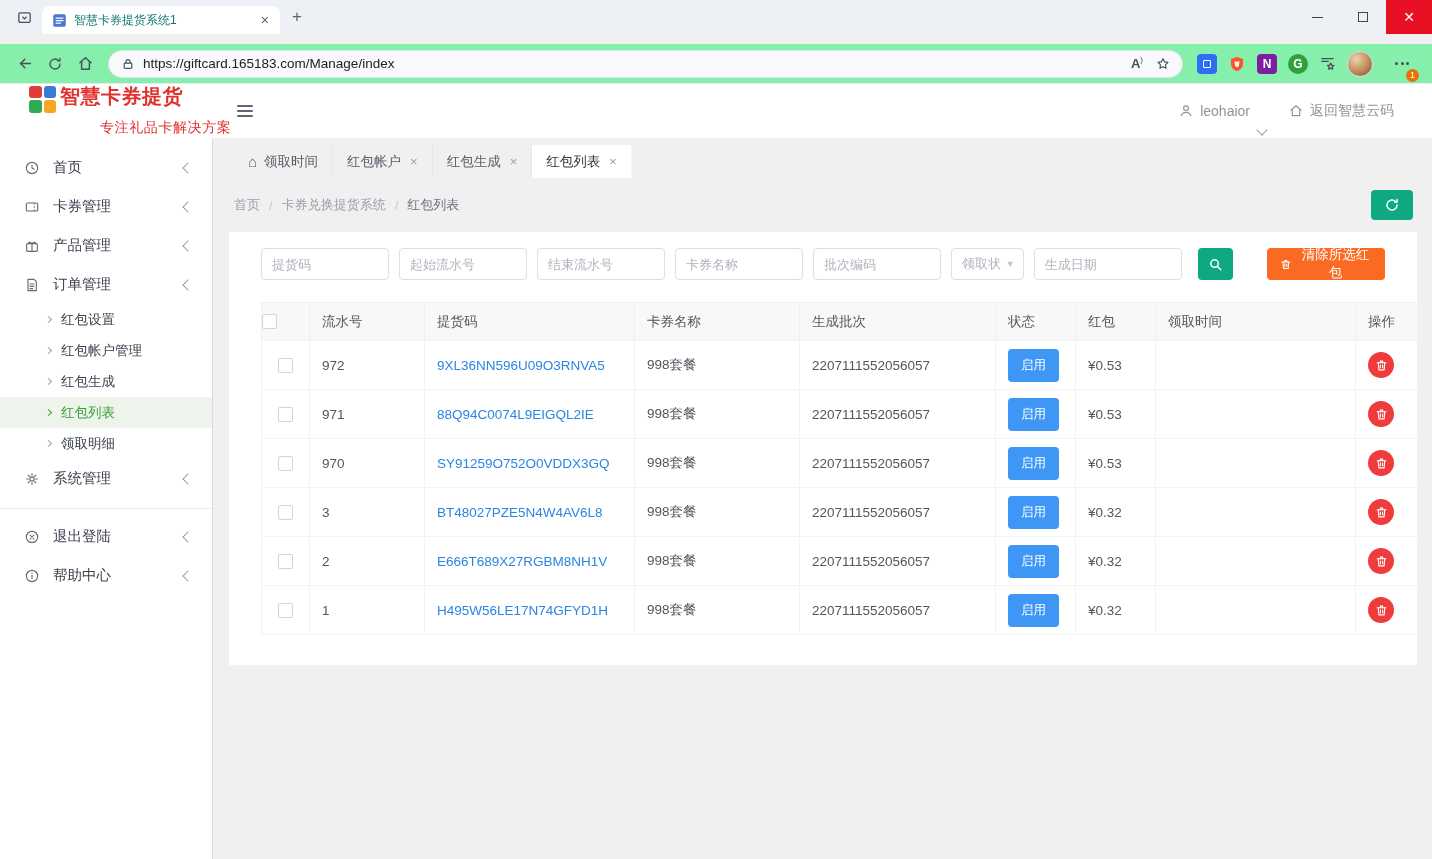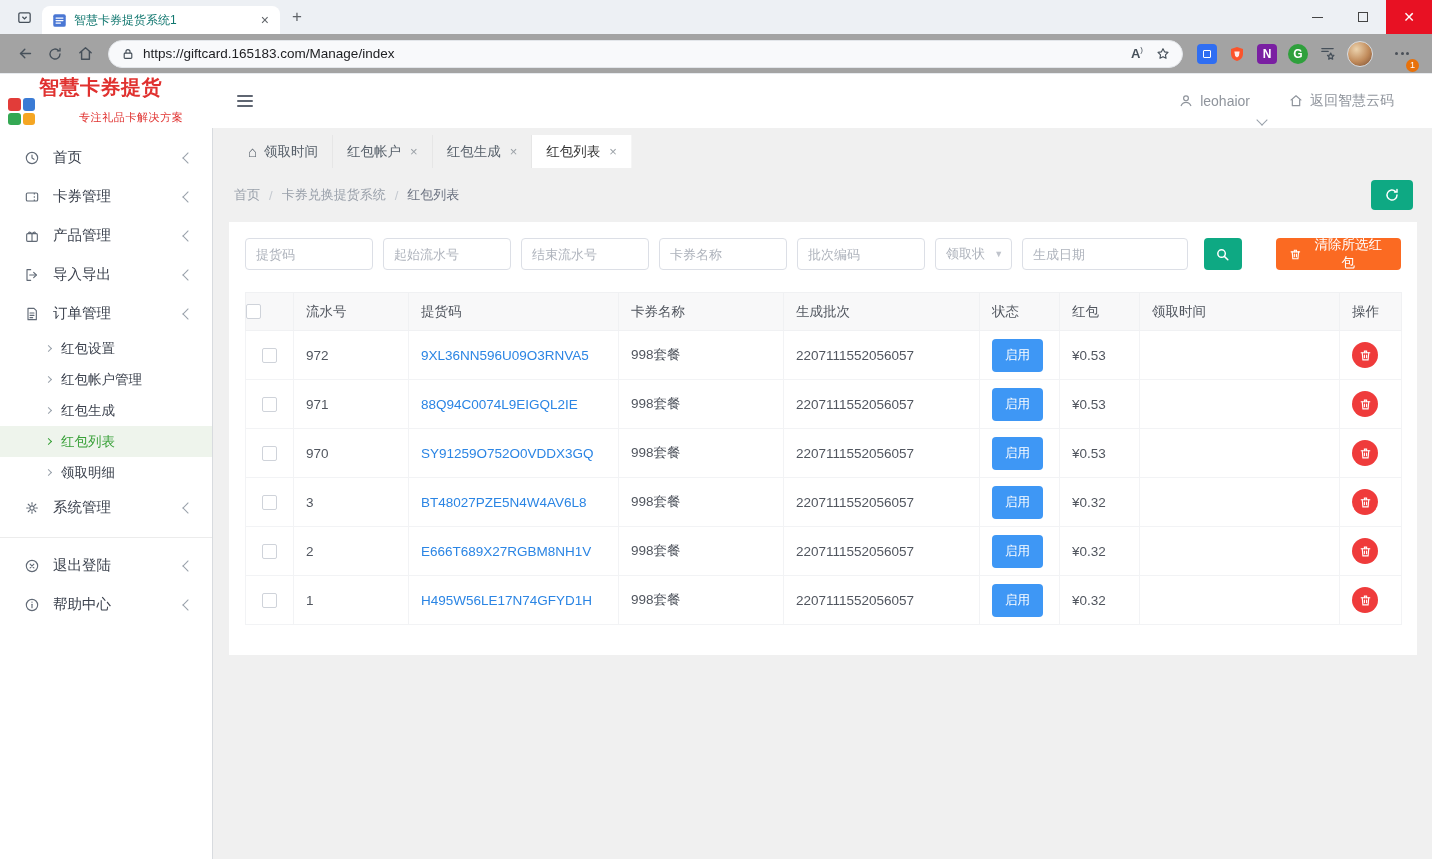--- a/index.html
+++ b/index.html
@@ -18,46 +18,46 @@
   .favicon { width:15px; height:15px; flex-shrink:0; }
   .btab-title { flex:1; font-size:12px; color:#0f766e; margin-left:7px; white-space:nowrap; overflow:hidden; }
   .btab-close { color:#5f6368; font-size:14px; padding:0 3px; cursor:pointer; }
   .newtab { font-size:17px; color:#5f6368; margin-left:12px; cursor:pointer; }
   .wincontrols { margin-left:auto; display:flex; height:34px; }
   .wc { width:46px; height:34px; display:flex; align-items:center; justify-content:center; color:#333; }
   .wc .minline { width:11px; height:1px; background:#444; display:block; }
   .wc .maxbox { width:10px; height:10px; border:1px solid #444; display:block; }
   .wc.close { background:#e81123; color:#fff; font-size:14px; }
 
-  .toolbar { height:40px; background:#a3a3a3; display:flex; align-items:center; padding:0 10px; border-bottom:1px solid #e7eaee; flex-shrink:0; }
+  .toolbar { height:40px; background:#86efac; display:flex; align-items:center; padding:0 10px; border-bottom:1px solid #e7eaee; flex-shrink:0;margin-top:10px; }
   .tb-btn { width:30px; height:30px; display:flex; align-items:center; justify-content:center; color:#46505a; flex-shrink:0; }
   .addressbar { flex:1; height:28px; background:#f8f9fb; border:1px solid #e3e6ea; border-radius:14px; display:flex; align-items:center; padding:0 6px 0 12px; margin:0 8px; min-width:0; }
   .url { flex:1; font-size:13.5px; color:#202124; margin-left:8px; white-space:nowrap; overflow:hidden; }
   .ab-icon { width:26px; height:26px; display:flex; align-items:center; justify-content:center; color:#46505a; flex-shrink:0; position:relative; }
   .ra-a { font-size:13px; font-weight:600; }
   .ra-sup { font-size:8px; position:relative; top:-4px; }
   .ext-row { display:flex; align-items:center; gap:11px; margin:0 6px; flex-shrink:0; }
   .ext-blue { width:20px; height:20px; border-radius:4px; background:#2f6ef2; display:flex; align-items:center; justify-content:center; }
   .ext-blue i { width:8px; height:8px; border:1.6px solid #fff; border-radius:1px; display:block; }
   .ext-n { width:20px; height:20px; border-radius:4px; background:#7a1fa2; color:#fff; font-size:12px; font-weight:700; display:flex; align-items:center; justify-content:center; }
   .ext-green { width:20px; height:20px; border-radius:50%; background:#2fa03c; color:#fff; font-size:12px; font-weight:700; display:flex; align-items:center; justify-content:center; }
   .avatar { width:26px; height:26px; border-radius:50%; background:radial-gradient(circle at 35% 30%, #ecd3ae, #c08a5a 55%, #7d5135 95%); border:1px solid #d9dde2; flex-shrink:0; }
   .dots { width:28px; height:28px; display:flex; align-items:center; justify-content:center; gap:2.5px; position:relative; margin-left:4px; flex-shrink:0; }
   .dots b { width:3px; height:3px; border-radius:50%; background:#4a5058; }
   .badge { position:absolute; right:-3px; bottom:-4px; min-width:13px; height:13px; border-radius:7px; background:#e8710a; color:#fff; font-size:9px; display:flex; align-items:center; justify-content:center; padding:0 2px; }
 
   
   .site-header { height:54px; background:#fff; display:flex; align-items:center; position:relative; flex-shrink:0; }
-  .logo-wrap { width:213px; display:flex; align-items:flex-end; padding-left:8px; flex-shrink:0; }
+  .logo-wrap { width:213px; display:flex; align-items:flex-start; padding-left:29px; flex-shrink:0; }
   .logo-icon { width:27px; height:27px; display:grid; grid-template-columns:1fr 1fr; grid-template-rows:1fr 1fr; gap:2px; flex-shrink:0; }
   .logo-icon span { border-radius:3px; }
   .lg1 { background:#e23c39; } .lg2 { background:#3a7bd5; } .lg3 { background:#34a853; } .lg4 { background:#f5a623; }
   .logo-text { display:flex; flex-direction:column; margin-left:4px; }
   .logo-title { font-size:20px; font-weight:700; color:#e0312f; letter-spacing:0.5px; line-height:21px; white-space:nowrap; }
-  .logo-sub { font-size:11px; color:#e0312f; letter-spacing:0.6px; margin-left:40px; margin-top:12px; white-space:nowrap; }
+  .logo-sub { font-size:14px; color:#e0312f; letter-spacing:0.6px; margin-left:40px; margin-top:12px; white-space:nowrap; }
   .hamburger { margin-left:24px; display:flex; flex-direction:column; gap:3px; cursor:pointer; }
   .hamburger i { width:16px; height:2px; background:#5f6672; border-radius:1px; display:block; }
   .header-right { margin-left:auto; display:flex; align-items:center; gap:38px; padding-right:38px; color:#8f949c; font-size:14px; }
   .hr-item { display:flex; align-items:center; gap:6px; cursor:pointer; }
   .header-chev { position:absolute; right:166px; bottom:4px; }
 
   
   .chev { width:8px; height:8px; border-right:1.6px solid #98a0aa; border-bottom:1.6px solid #98a0aa; display:inline-block; }
   .chev.left { transform:rotate(135deg); }
   .chev.down { transform:rotate(45deg); }
@@ -81,28 +81,28 @@
   .mtab.active { background:#fff; color:#333; }
   .mtab .home-glyph { font-size:15px; line-height:1; }
   .mtab-close { color:#9aa0a6; font-size:13px; margin-left:2px; }
 
   .crumb-row { display:flex; align-items:center; padding:12px 19px 8px 21px; flex-shrink:0; }
   .crumbs { display:flex; align-items:center; gap:9px; font-size:13px; color:#9aa1ab; }
   .crumb-sep { color:#c4c9d0; }
   .crumb.current { color:#6b7280; }
   .refresh-btn { margin-left:auto; width:42px; height:30px; background:#0ea983; border:none; border-radius:4px; display:flex; align-items:center; justify-content:center; cursor:pointer; }
 
-  .panel { background:#fff; margin:4px 15px 16px 16px; padding:16px 16px 30px; }
+  .panel { background:#fff; margin:4px 15px 16px 16px; padding:16px 32px 30px; }
 
   .filters { display:flex; align-items:center; gap:10px; margin-bottom:22px; }
   .f-input { width:128px; height:32px; border:1px solid #dcdfe6; border-radius:4px; padding:0 10px; font-size:13px; color:#333; outline:none; background:#fff; font-family:inherit; }
   .f-input::placeholder { color:#aeb3bc; }
   .f-select { width:78px; height:32px; border:1px solid #dcdfe6; border-radius:4px; display:flex; align-items:center; justify-content:space-between; padding:0 8px 0 10px; font-size:13px; color:#aeb3bc; cursor:pointer; background:#fff; }
   .caret { color:#c0c4cc; font-size:9px; }
-  .f-date { width:166px; }
+  .f-date { width:148px; }
   .search-btn { width:38px; height:32px; background:#0ea983; border:none; border-radius:4px; margin-left:6px; display:flex; align-items:center; justify-content:center; cursor:pointer; }
   .clear-btn { height:32px; background:#fb6a22; border:none; border-radius:4px; margin-left:24px; color:#fff; font-size:13.5px; display:flex; align-items:center; gap:7px; padding:0 13px; cursor:pointer; font-family:inherit; }
 
   .grid table { width:100%; border-collapse:collapse; table-layout:fixed; }
   .grid th { background:#f8f8f9; height:38px; font-weight:400; font-size:13.5px; color:#51565f; text-align:left; padding:0 6px 0 12px; border:1px solid #f0f1f3; }
   .grid td { height:49px; font-size:13.5px; color:#51565f; padding:0 6px 0 12px; border:1px solid #f2f3f5; overflow:hidden; white-space:nowrap; }
   .c-check { text-align:center; padding:0 !important; }
   .checkbox { width:15px; height:15px; border:1px solid #cfd3da; border-radius:2px; display:inline-block; background:#fff; vertical-align:middle; cursor:pointer; }
   .code-link { color:#2b85e4; text-decoration:none; cursor:pointer; }
   .status-btn { background:#3e97f5; color:#fff; border:none; border-radius:4px; font-size:12.5px; padding:8px 13px; cursor:pointer; font-family:inherit; }
@@ -267,29 +267,20 @@
         <span class="mi-label">卡券管理</span>
         <span class="chev left"></span>
       </div>
       <div class="menu-item">
         <svg width="16" height="16" viewBox="0 0 24 24" fill="none" stroke="#616a76" stroke-width="1.7">
             <rect x="4" y="8.5" width="16" height="11.5" rx="1.5"></rect>
             <path d="M12 8.5V20"></path>
             <path d="M7.5 8.5C6 6.8 7.8 4.3 12 8.5c4.2-4.2 6-1.7 4.5 0"></path>
           </svg>
         <span class="mi-label">产品管理</span>
-        <span class="chev left"></span>
-      </div>
-      <div class="menu-item">
-        <svg width="16" height="16" viewBox="0 0 24 24" fill="none" stroke="#616a76" stroke-width="1.7" stroke-linecap="round" stroke-linejoin="round">
-            <path d="M10 4H4.5v16H10"></path>
-            <path d="M14.5 8l4 4-4 4"></path>
-            <path d="M18.5 12H8.5"></path>
-          </svg>
-        <span class="mi-label">导入导出</span>
         <span class="chev left"></span>
       </div>
       <div class="menu-item">
         <svg width="16" height="16" viewBox="0 0 24 24" fill="none" stroke="#616a76" stroke-width="1.7" stroke-linejoin="round">
             <path d="M6 3.5h9L18.5 7v13.5H6z"></path>
             <path d="M9 10.5h6M9 14h6M9 17.5h4" stroke-linecap="round"></path>
           </svg>
         <span class="mi-label">订单管理</span>
         <span class="chev left"></span>
       </div>

